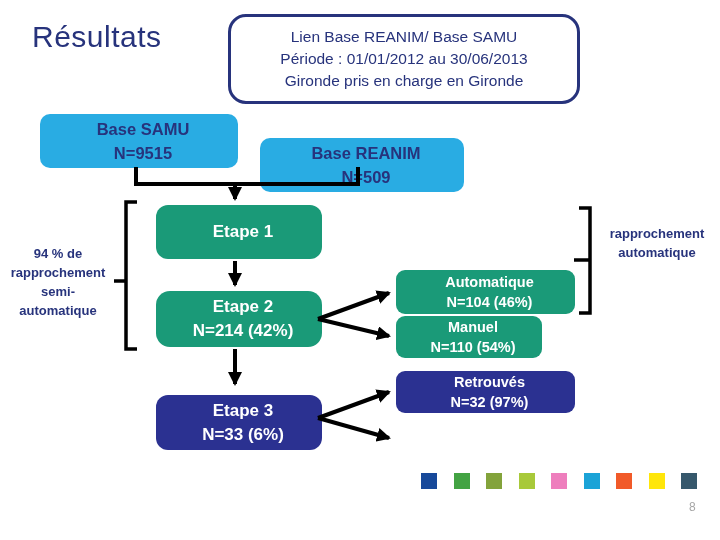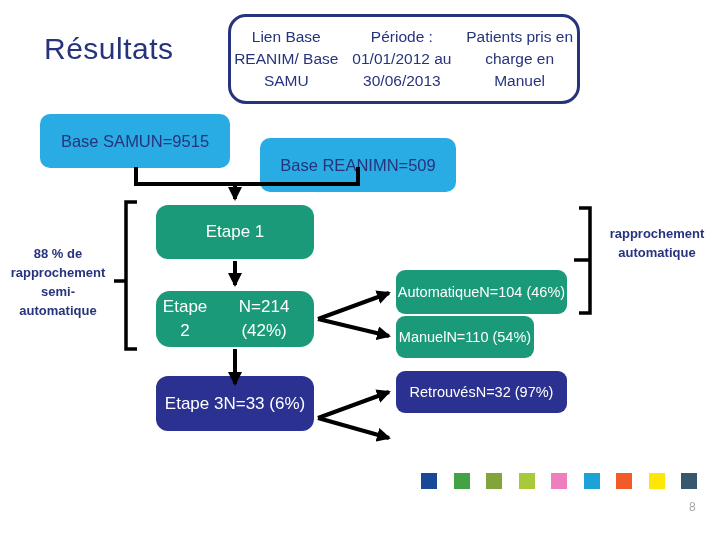--- a/index.html
+++ b/index.html
@@ -1,32 +1,32 @@
 <!DOCTYPE html>
 <html style="--navy: #27337c; --navy-box: #2b3191; --cyan: #29ace3; --green: #1a9a78; --gray: #a6a6a6;"><head>
 <meta charset="utf-8">
 <style>
   html,body{margin:0;padding:0;background:#e8e8e8;}
   .slide{
     position:relative;width:720px;height:540px;background:#ffffff;
     font-family:"Liberation Sans", sans-serif;overflow:hidden;
   }
   .title{
-    position:absolute;left:28px;top:16px;margin:16px;
+    position:absolute;left:28px;top:16px;margin:4px;
     font-size:30px;font-weight:500;color:var(--navy);letter-spacing:0.5px;
   }
   .header-box{
     position:absolute;left:228px;top:14px;width:346px;height:84px;
     border:3px solid var(--navy);border-radius:18px;background:#fff;
-    display:flex;flex-direction:row;align-items:center;justify-content:center;
+    display:flex;flex-direction:column;align-items:center;justify-content:center;
     color:var(--navy);font-size:15.5px;line-height:22px;text-align:center;font-weight:500;
   }
   .node{
-    position:absolute;display:flex;flex-direction:row;align-items:center;justify-content:center;
-    text-align:center;font-weight:normal;border-radius:10px;line-height:24px;
+    position:absolute;display:flex;flex-direction:column;align-items:center;justify-content:center;
+    text-align:center;font-weight:bold;border-radius:10px;line-height:24px;padding-left:8px;
   }
   .node.cyan{background:var(--cyan);color:var(--navy);font-size:16.5px;}
   .node.green{background:var(--green);color:#ffffff;font-size:17px;border-radius:12px;}
   .node.navyfill{background:var(--navy-box);color:#ffffff;font-size:17px;border-radius:12px;}
   .node.small{font-size:14.5px;line-height:20px;border-radius:9px;}
   .annot{
     position:absolute;text-align:center;color:var(--navy);
     font-weight:bold;font-size:13px;line-height:19px;
   }
   .overlay{position:absolute;left:0;top:0;pointer-events:none;}
@@ -37,60 +37,60 @@
 </head>
 <body>
 
 <div class="slide">
 
   <h1 class="title">Résultats</h1>
 
   <div class="header-box">
     <span>Lien Base REANIM/ Base SAMU</span>
     <span>Période : 01/01/2012 au 30/06/2013</span>
-    <span>Patients pris en charge en Manuel</span>
+    <span>Gironde pris en charge en Gironde</span>
   </div>
 
   <div class="node cyan" style="left:40px;top:114px;width:190px;height:54px;">
     <span>Base SAMU</span>
     <span>N=9515</span>
   </div>
   <div class="node cyan" style="left:260px;top:114px;width:196px;height:54px;margin-top:24px;">
     <span>Base REANIM</span>
     <span>N=509</span>
   </div>
 
   <div class="node green" style="left:156px;top:205px;width:158px;height:54px;text-align:center;">
     <span>Etape 1</span>
   </div>
   <div class="node green" style="left:156px;top:291px;width:158px;height:56px;border-radius:14px;">
     <span>Etape 2</span>
     <span>N=214 (42%)</span>
   </div>
-  <div class="node navyfill" style="left:156px;top:376px;width:158px;height:55px;">
+  <div class="node navyfill" style="left:156px;top:395px;width:158px;height:55px;">
     <span>Etape 3</span>
     <span>N=33 (6%)</span>
   </div>
 
   <div class="node green small" style="left:396px;top:270px;width:171px;height:44px;">
     <span>Automatique</span>
     <span>N=104 (46%)</span>
   </div>
   <div class="node green small" style="left:396px;top:316px;width:138px;height:42px;">
     <span>Manuel</span>
     <span>N=110 (54%)</span>
   </div>
 
   <div class="node navyfill small" style="left:396px;top:371px;width:171px;height:42px;text-align:center;">
     <span>Retrouvés</span>
     <span>N=32 (97%)</span>
   </div>
 
   <div class="annot" style="left:0;top:244px;width:116px;">
-    <div>88 % de</div>
+    <div>94 % de</div>
     <div>rapprochement</div>
     <div>semi-</div>
     <div>automatique</div>
   </div>
   <div class="annot" style="left:594px;top:224px;width:126px;">
     <div>rapprochement</div>
     <div>automatique</div>
   </div>
 
   <svg class="overlay" width="720" height="540" viewBox="0 0 720 540">

